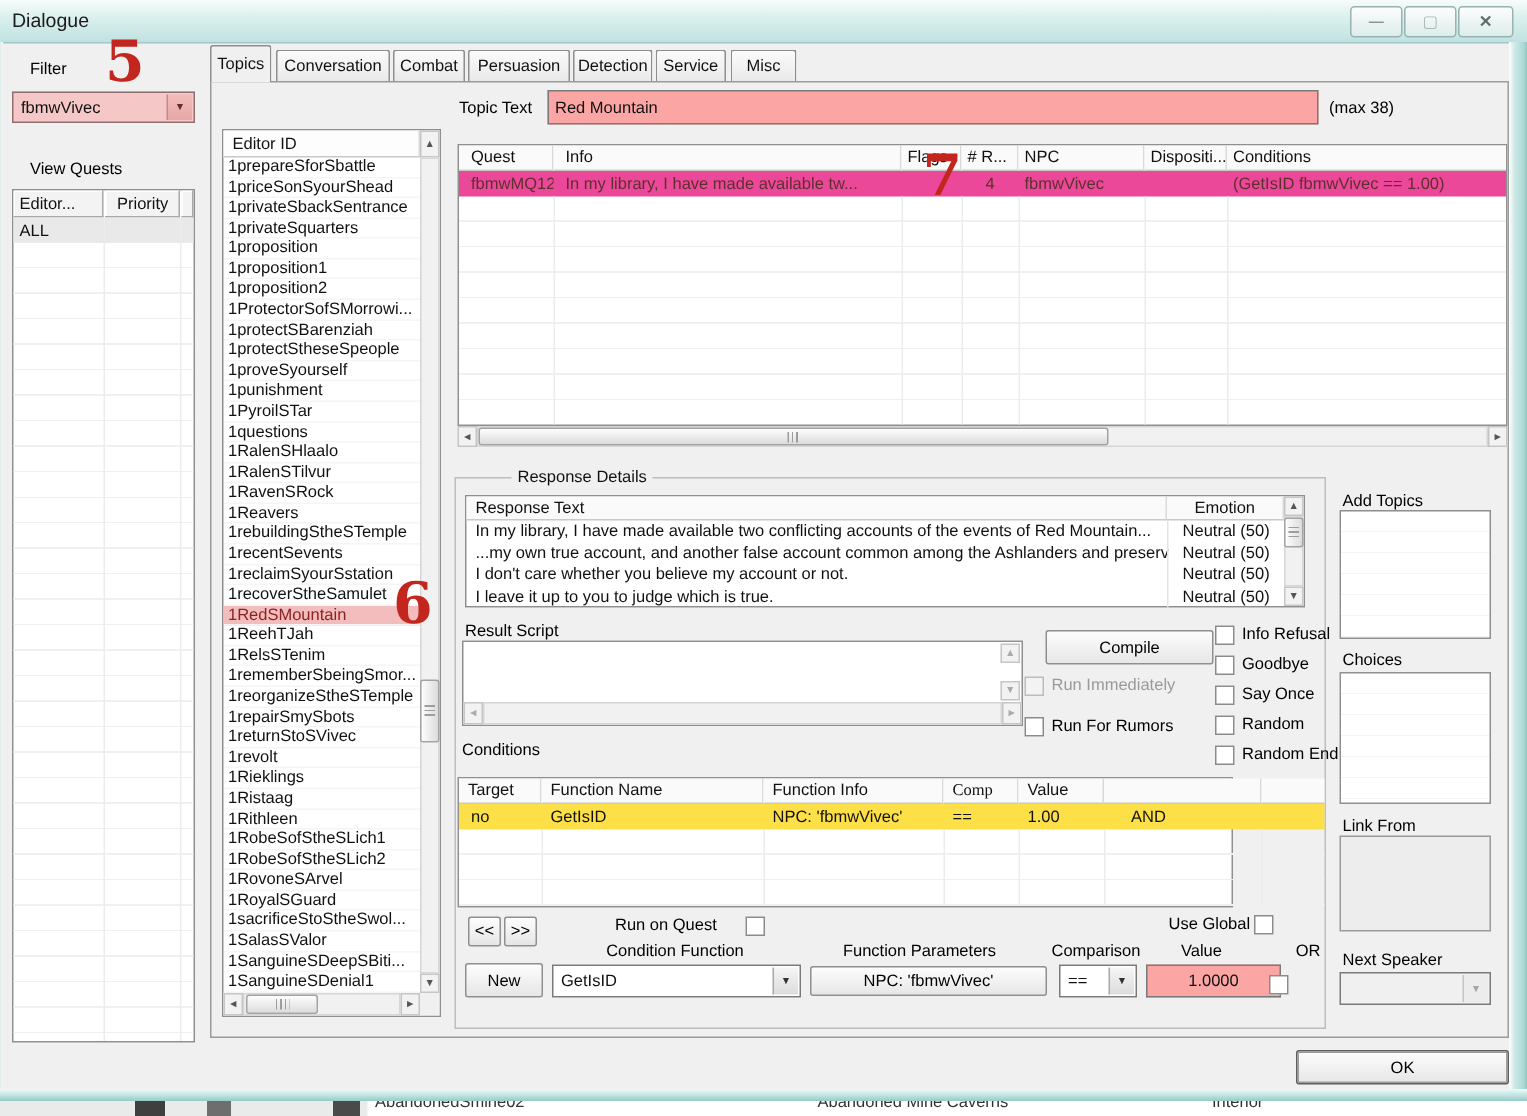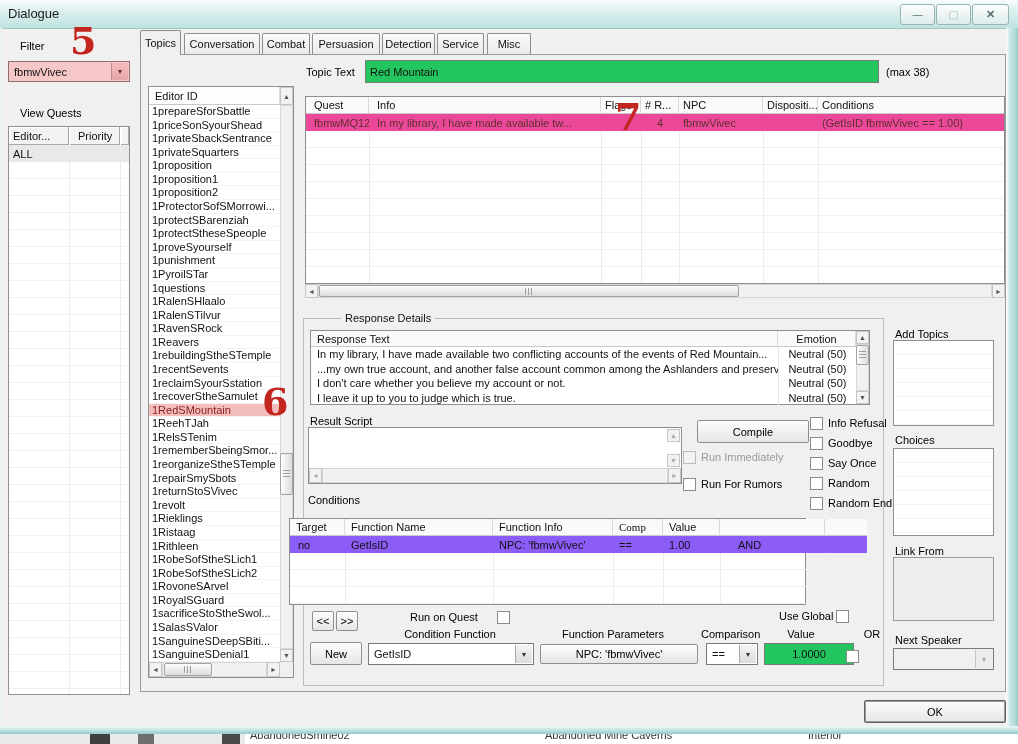--- a/index.html
+++ b/index.html
@@ -13,42 +13,42 @@
   .title-text{left:8px;top:6px;font-size:13px;color:#1a1a1a;}
   .winbtn{top:4px;height:19px;border:1px solid #98b4b2;border-radius:3px;background:linear-gradient(#fcfefe,#ddecea);display:flex;align-items:center;justify-content:center;color:#5d6e6d;font-size:11px;}
   .frame-right{left:1006px;top:28px;width:12px;height:698px;background:linear-gradient(90deg,#ffffff,#cfe9e7 30%,#a9d6d3 85%,#8fc5c2);}
   .frame-left{left:0;top:28px;width:2px;height:698px;background:linear-gradient(90deg,#dfeeec,#f4f4f4);}
   .frame-bottom{left:0;top:726px;width:1018px;height:8px;background:linear-gradient(#eefaf9,#bfe2e0 55%,#95cac7);}
   
   .btn{background:linear-gradient(#fdfdfd,#e6e6e6);border:1px solid #8f8f8f;border-radius:2px;display:flex;align-items:center;justify-content:center;font-size:11px;color:#000;box-sizing:border-box;}
   .btn-default{border:1px solid #5f5f5f;box-shadow:inset 0 0 0 1px #9c9c9c;}
   .cb{width:13px;height:13px;background:#fff;border:1px solid #8b8b8b;box-sizing:border-box;}
   .cb.disabled{background:#f3f3f3;border-color:#bcbcbc;}
-  .inputbox{background:#22c55e;border:1px solid #7a7a7a;box-sizing:border-box;font-size:11px;padding:0 4px;display:flex;align-items:center;}
+  .inputbox{background:#fca5a5;border:1px solid #7a7a7a;box-sizing:border-box;font-size:11px;padding:0 4px;display:flex;align-items:center;}
   .combo{background:#fff;border:1px solid #7a7a7a;box-sizing:border-box;}
   .combo .val{position:absolute;left:5px;top:50%;transform:translateY(-50%);white-space:nowrap;}
   .arrowbtn{position:absolute;right:1px;top:1px;bottom:1px;width:16px;background:linear-gradient(#f5f5f5,#dcdcdc);border-left:1px solid #a8a8a8;display:flex;align-items:center;justify-content:center;font-size:7px;color:#333;}
   .combo.pink{background:#f6c7c7;border-color:#8f6f6f;}
   .combo.pink .arrowbtn{background:linear-gradient(#f3bcbc,#e6a6a6);border-left-color:#b98f8f;color:#5c2e2e;}
   .combo.disabled{background:#f0f0f0;}
   .combo.disabled .arrowbtn{background:#ececec;color:#a5a5a5;border-left-color:#c5c5c5;}
   
   .tab{border:1px solid #8e8e8e;border-bottom:none;border-radius:2px 2px 0 0;background:linear-gradient(#fbfbfb,#e9e9e9);display:flex;align-items:center;justify-content:center;font-size:11px;box-sizing:border-box;}
   .tab.active{background:#f0f0f0;z-index:5;}
   .panel{border:1px solid #9a9a9a;background:#f0f0f0;box-sizing:border-box;}
   
   .whitebox{background:#fff;border:1px solid #8f8f8f;box-sizing:border-box;}
   .hdrcell{background:#fafafa;border-right:1px solid #d9d9d9;border-bottom:1px solid #c9c9c9;box-sizing:border-box;display:flex;align-items:center;white-space:nowrap;overflow:hidden;font-size:11px;}
   .hdr3d{background:#f3f3f3;border-right:1px solid #a8a8a8;border-bottom:1px solid #a8a8a8;box-shadow:inset 1px 1px 0 #fff;}
   .rowlines{background-image:repeating-linear-gradient(to bottom,transparent 0 16px,#f0f0f0 16px 17px);}
   .rowlines14{background-image:repeating-linear-gradient(to bottom,transparent 0 13px,#f4f4f4 13px 14px);}
   .vline{width:1px;background:#ececec;}
   .cell{white-space:nowrap;overflow:hidden;display:flex;align-items:center;box-sizing:border-box;font-size:11px;}
   .pinkrow{background:#ec4899;color:#5f2f2f;}
-  .grayrow{background:#8b5cf6;color:#111;}
+  .grayrow{background:#fde047;color:#111;}
   
   .sarrow{background:#f2f2f2;border:1px solid #c6c6c6;display:flex;align-items:center;justify-content:center;font-size:7px;color:#555;box-sizing:border-box;}
   .sarrow.dis{color:#ababab;}
   .strack{background:#f1f1f1;border:1px solid #d6d6d6;box-sizing:border-box;}
   .sthumb{background:linear-gradient(#fdfdfd,#dcdcdc);border:1px solid #a3a3a3;border-radius:2px;box-sizing:border-box;display:flex;align-items:center;justify-content:center;}
   .sthumb.v{background:linear-gradient(90deg,#fdfdfd,#dcdcdc);}
   .griph{width:9px;height:7px;background:repeating-linear-gradient(90deg,#9d9d9d 0 1px,transparent 1px 3px);}
   .gripv{width:7px;height:9px;background:repeating-linear-gradient(#9d9d9d 0 1px,transparent 1px 3px);}
   
   .eitem{height:13.585px;line-height:13.5px;padding-left:3px;white-space:nowrap;overflow:hidden;font-size:11px;box-shadow:inset 0 -1px 0 #f5f5f5;}
@@ -268,21 +268,21 @@
   <div class="abs cb" style="left:810px;top:437px;z-index:3;"></div>
   <div class="abs lbl" style="left:828px;top:437px;z-index:3;">Goodbye</div>
   <div class="abs cb" style="left:810px;top:457px;z-index:3;"></div>
   <div class="abs lbl" style="left:828px;top:457px;z-index:3;">Say Once</div>
   <div class="abs cb" style="left:810px;top:477px;z-index:3;"></div>
   <div class="abs lbl" style="left:828px;top:477px;z-index:3;">Random</div>
   <div class="abs cb" style="left:810px;top:497px;z-index:3;"></div>
   <div class="abs lbl" style="left:828px;top:497px;z-index:3;">Random End</div>
 
   <div class="abs lbl" style="left:308px;top:494px;z-index:3;">Conditions</div>
-  <div class="abs whitebox" style="left:289px;top:518px;width:517px;height:87px;z-index:3;padding-left:18px;">
+  <div class="abs whitebox" style="left:305px;top:518px;width:517px;height:87px;z-index:3;padding-left:18px;">
     <div class="abs hdrcell" style="left:0;top:0;width:55px;height:17px;padding-left:6px;">Target</div>
     <div class="abs hdrcell" style="left:55px;top:0;width:148px;height:17px;padding-left:6px;">Function Name</div>
     <div class="abs hdrcell" style="left:203px;top:0;width:120px;height:17px;padding-left:6px;">Function Info</div>
     <div class="abs hdrcell" style="left:323px;top:0;width:50px;height:17px;padding-left:6px;font-family:Liberation Serif, serif;">Comp</div>
     <div class="abs hdrcell" style="left:373px;top:0;width:57px;height:17px;padding-left:6px;">Value</div>
     <div class="abs hdrcell" style="left:430px;top:0;width:105px;height:17px;"></div>
     <div class="abs hdrcell" style="left:535px;top:0;width:42px;height:17px;border-right:none;"></div>
     <div class="abs grayrow" style="left:0;top:17px;width:577px;height:17px;">
       <div class="abs cell" style="left:0;top:0;width:55px;height:17px;padding-left:8px;">no</div>
       <div class="abs cell" style="left:55px;top:0;width:148px;height:17px;padding-left:6px;">GetIsID</div>

